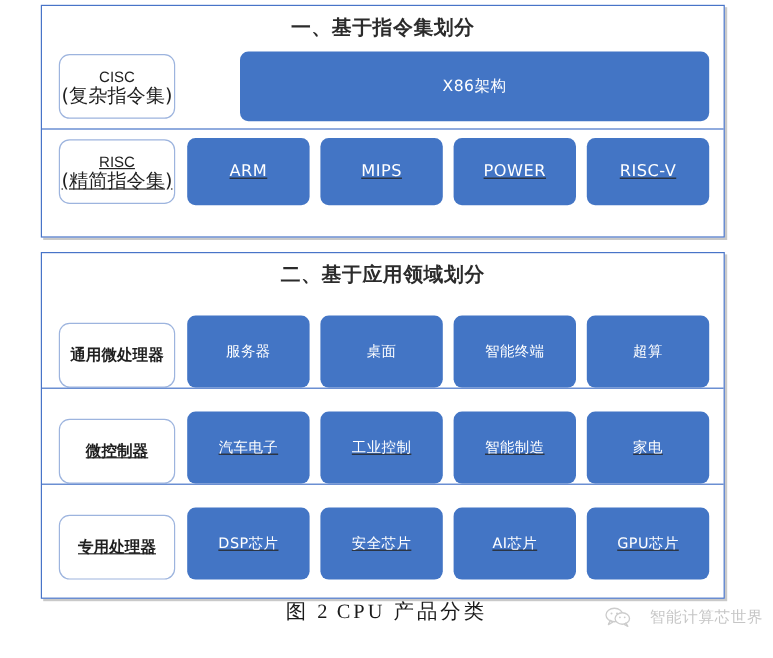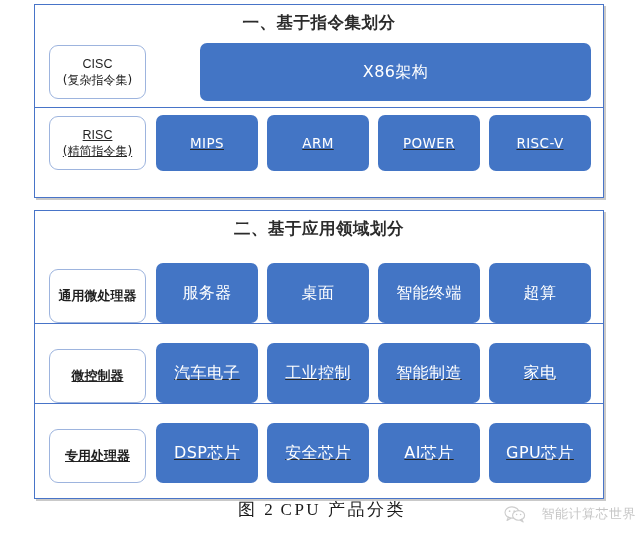--- a/index.html
+++ b/index.html
@@ -73,21 +73,21 @@
     align-items: center;
     justify-content: center;
     font-size: 12.5px;
     color: #1f1f1f;
     line-height: 16px;
     text-align: center;
     box-sizing: border-box;
     margin-right: 10px;
   }
   .label-box .l1 { font-family: "Liberation Sans", sans-serif; }
-  .label-box .l2 { font-family: "DejaVu Sans", sans-serif; font-size: 12px; }
+  .label-box .l2 { font-family: "DejaVu Sans", sans-serif; font-size: 16px; }
   .label-box.cn {
     font-family: "DejaVu Sans", sans-serif;
     font-size: 13px;
     font-weight: 600;
   }
 
   
   .items {
     display: flex;
     flex: 1 1 auto;
@@ -104,24 +104,24 @@
     justify-content: center;
     font-size: 13.5px;
     letter-spacing: 0.4px;
     box-sizing: border-box;
     text-align: center;
     font-family: "DejaVu Sans", "Liberation Sans", sans-serif;
   }
   .item.wide {
     flex: 1 1 100%;
     height: 58px;
-    font-size: 16px;
+    font-size: 13px;
     margin-left: 44px;
   }
-  #section-2 .item { height: 60px; font-size: 16px; }
+  #section-2 .item { height: 60px; font-size: 12px; }
 
   
   #caption {
     position: absolute;
     left: 0;
     top: 498px;
     width: 644px;
     text-align: center;
     font-family: "Liberation Serif", "DejaVu Serif", serif;
     font-size: 17px;
@@ -168,22 +168,22 @@
         <div class="item wide">X86架构</div>
       </div>
     </div>
 
     <div class="row">
       <div class="label-box">
         <span class="l1">RISC</span>
         <span class="l2">(精简指令集)</span>
       </div>
       <div class="items">
+        <div class="item">ARM</div>
         <div class="item">MIPS</div>
-        <div class="item">ARM</div>
         <div class="item">POWER</div>
         <div class="item">RISC-V</div>
       </div>
     </div>
   </div>
 
   <div class="section" id="section-2">
     <div class="section-title">二、基于应用领域划分</div>
 
     <div class="row">

